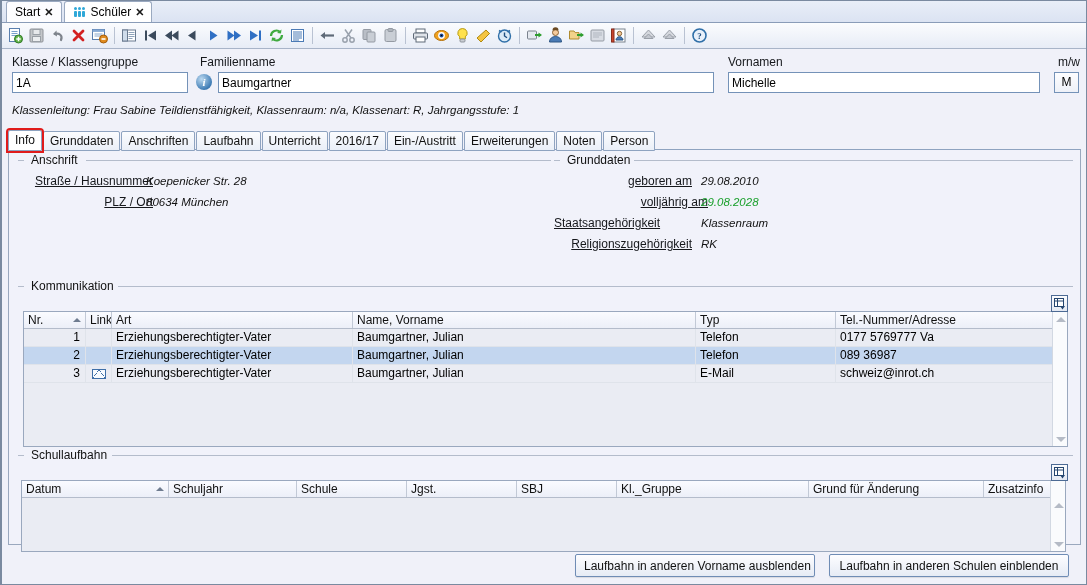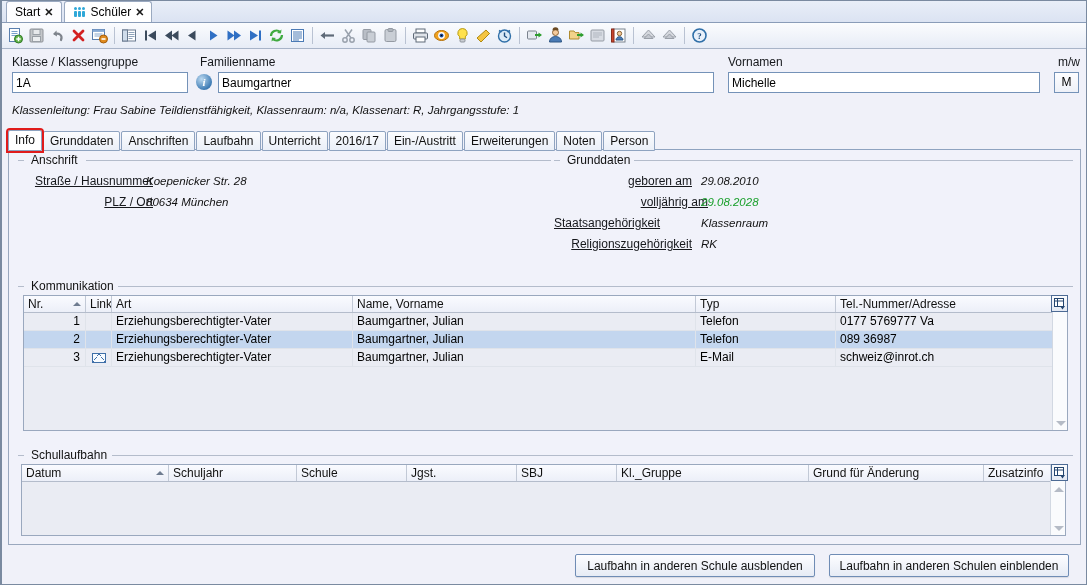--- a/index.html
+++ b/index.html
@@ -230,20 +230,21 @@
     white-space: nowrap;
   }
   .f-val.green { color: #1aa02c; }
 
   
   .grid {
     position: absolute;
     background: #14532d;
     border: 1px solid #9aa8be;
     overflow: hidden;
+    margin-top: 16px;
   }
   .ghead {
     display: flex;
     height: 17px;
     background: linear-gradient(#fafbff, #eceff8);
     border-bottom: 1px solid #b4bccb;
     position: relative;
   }
   .gh {
     position: relative;
@@ -764,16 +765,16 @@
       <div class="gridmenu" style="left:1033px;top:16px">
         <svg width="12" height="12" viewBox="0 0 12 12">
             <rect x="0.5" y="0.5" width="9" height="8" fill="#fff" stroke="#24456f"></rect>
             <path d="M0.5 3h9M3.5 0.5v8" stroke="#24456f"></path>
             <path d="M6 8l5 0-2.5 3.5z" fill="#24456f"></path>
           </svg>
       </div>
     </div>
   </div>
 
-  <button class="btn" style="left:573px;top:553px;width:240px">Laufbahn in anderen Schule ausblenden</button>
+  <button class="btn" style="left:573px;top:553px;width:240px">Laufbahn in anderen Vorname ausblenden</button>
   <button class="btn" style="left:827px;top:553px;width:240px">Laufbahn in anderen Schulen einblenden</button>
 
 </div>
 
 </body></html>

